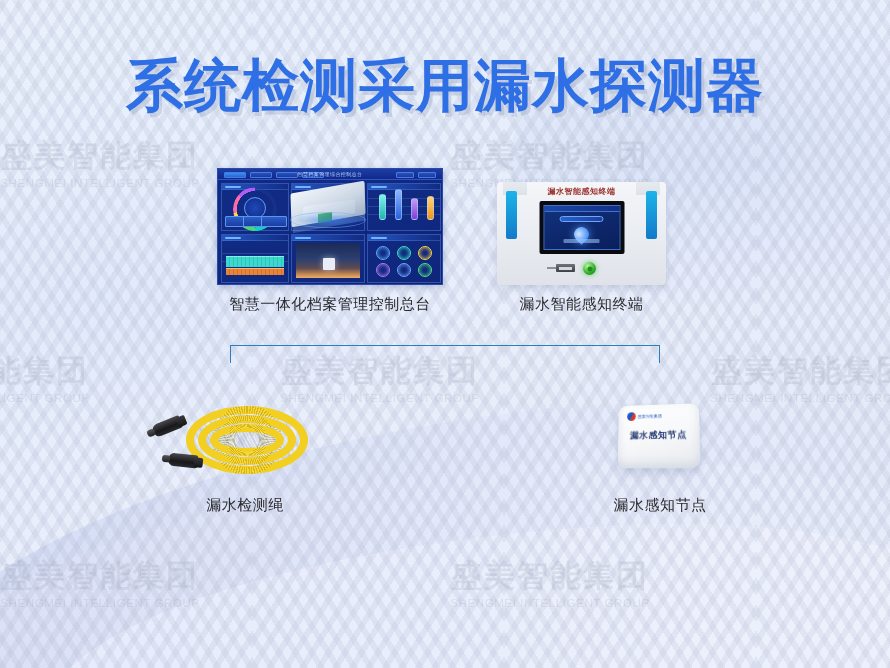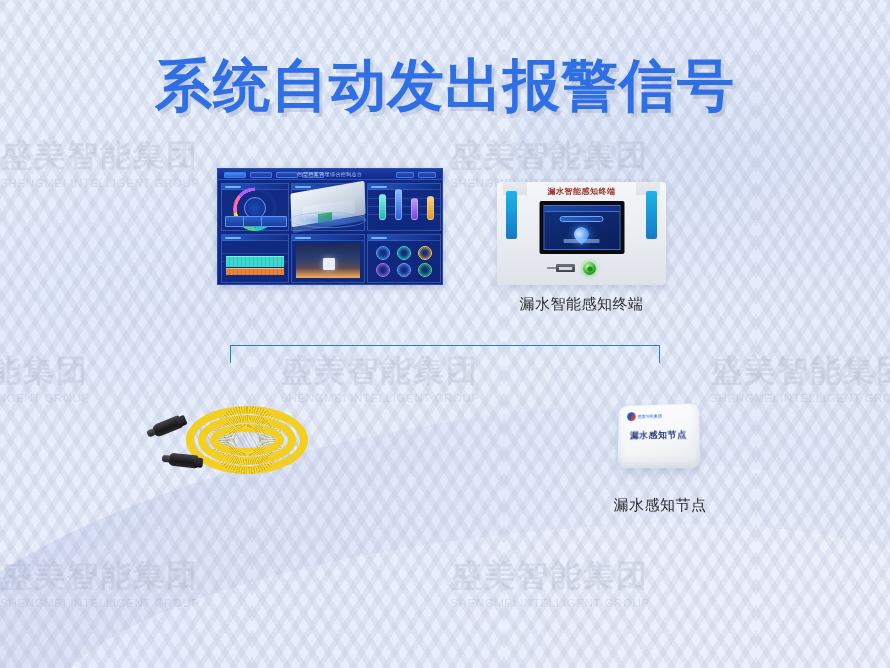--- a/index.html
+++ b/index.html
@@ -382,21 +382,21 @@
   <div class="wm" style="left:390px; top:560px; width:320px;">
     <span class="wm-cn">盛美智能集团</span>
     <span class="wm-en">SHENGMEI INTELLIGENT GROUP</span>
   </div>
   <div class="wm" style="left:830px; top:560px; width:320px;">
     <span class="wm-cn">盛美智能集团</span>
     <span class="wm-en">SHENGMEI INTELLIGENT GROUP</span>
   </div>
 
   <div class="title-wrap">
-    <div class="title">系统自动发出报警信号</div>
+    <div class="title">系统检测采用漏水探测器</div>
   </div>
 
   <div class="console">
     <div class="cons-top">
       <div class="chip active" style="left:6px;"></div>
       <div class="chip" style="left:32px;"></div>
       <div class="chip" style="left:58px;"></div>
       <div class="chip" style="left:84px;"></div>
       <div class="cons-top-title">智慧档案管理综合控制总台</div>
       <div class="chip" style="left:178px;width:18px;"></div>
@@ -460,20 +460,21 @@
           </div>
         <div class="ico" style="color:#6fa6ff">
             <i></i>
           </div>
         <div class="ico" style="color:#4fe08a">
             <i></i>
           </div>
       </div>
     </div>
   </div>
+  <div class="caption" style="left:217px; top:295px; width:226px;">智慧一体化档案管理控制总台</div>
 
   <div class="terminal">
     <div class="term-notch" style="left:6px;"></div>
     <div class="term-notch" style="right:6px;"></div>
     <div class="term-side" style="left:9px;"></div>
     <div class="term-side" style="right:9px;"></div>
     <div class="term-label">漏水智能感知终端</div>
     <div class="term-screen">
       <div class="term-ui">
         <div class="term-ui-bar"></div>
@@ -489,20 +490,21 @@
 
   <div class="bracket"></div>
 
   <div class="rope">
     <div class="coil" style="left:36px; top:8px;  width:122px; height:68px;"></div>
     <div class="coil" style="left:48px; top:17px; width:98px;  height:50px;"></div>
     <div class="coil" style="left:60px; top:26px; width:74px;  height:32px;"></div>
     <div class="conn" style="left:2px;  top:22px; transform: rotate(-22deg);"></div>
     <div class="conn" style="left:18px; top:56px; transform: rotate(6deg);"></div>
   </div>
+  <div class="caption" style="left:150px; top:496px; width:190px;">漏水检测绳</div>
 
   <div class="node">
     <div class="node-logo">
       <span class="mark"></span>
       <span class="mk-txt">盛美智能集团</span>
     </div>
     <div class="node-title">漏水感知节点</div>
   </div>
   <div class="caption" style="left:575px; top:496px; width:170px;">漏水感知节点</div>
 

